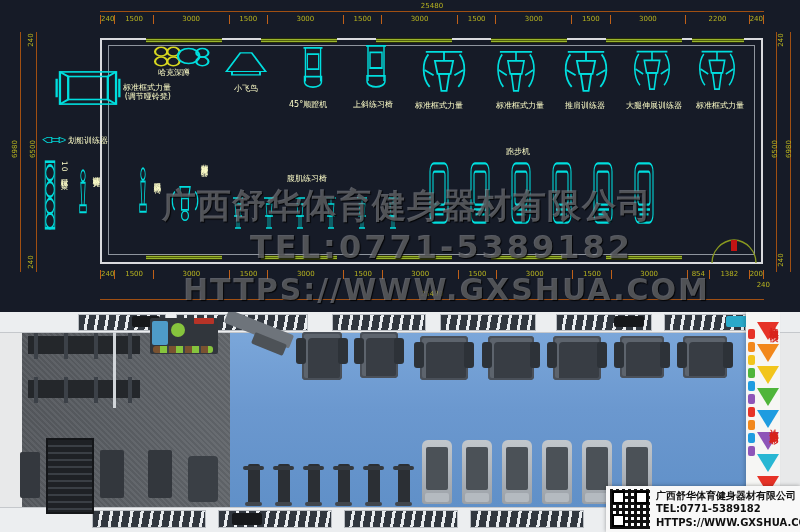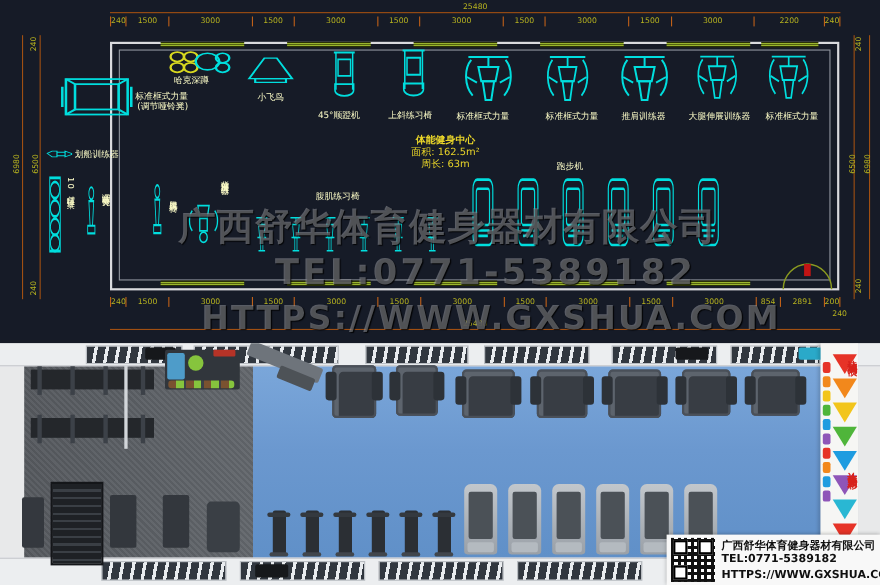--- a/index.html
+++ b/index.html
@@ -152,21 +152,21 @@
       <span class="seg" style="flex:3000">3000</span>
       <span class="seg" style="flex:1500">1500</span>
       <span class="seg" style="flex:3000">3000</span>
       <span class="seg" style="flex:1500">1500</span>
       <span class="seg" style="flex:3000">3000</span>
       <span class="seg" style="flex:1500">1500</span>
       <span class="seg" style="flex:3000">3000</span>
       <span class="seg" style="flex:1500">1500</span>
       <span class="seg" style="flex:3000">3000</span>
       <span class="seg" style="flex:854">854</span>
-      <span class="seg" style="flex:1546">2891</span>
+      <span class="seg" style="flex:1546">1382</span>
       <span class="seg" style="flex:340">200</span>
     </div>
     <div class="abs dimtext" style="right:30px;top:281px;">
       <span>240</span>
     </div>
 
     <div class="abs dimtotal" style="left:100px;right:36px;top:290px;">
       <span>25480</span>
     </div>
 
@@ -199,25 +199,20 @@
     <div class="abs win" style="left:376px;top:255px;width:76px;"></div>
     <div class="abs win" style="left:491px;top:255px;width:76px;"></div>
     <div class="abs win" style="left:606px;top:255px;width:76px;"></div>
 
     <svg class="abs" style="left:710px;top:238px;" width="48" height="26">
       <path d="M2 25 A23 23 0 0 1 24 2" stroke="#8a9a20" fill="none" stroke-width="1.3"></path>
       <path d="M46 25 A23 23 0 0 0 24 2" stroke="#8a9a20" fill="none" stroke-width="1.3"></path>
       <rect x="21" y="2" width="6" height="11" fill="#c21414"></rect>
     </svg>
 
-    <div class="abs centerinfo" style="left:330px;top:123px;width:150px;">
-      <div>体能健身中心</div>
-      <div style="font-weight:normal;">面积: 162.5m²</div>
-      <div style="font-weight:normal;">周长: 63m</div>
-    </div>
 
     <svg class="abs" style="left:55px;top:65px;" width="66" height="46" viewBox="0 0 40 40" preserveAspectRatio="none">
         <use href="#sym-rack"></use>
       </svg>
     <div class="abs cadlabel" style="left:123px;top:83px;text-align:right;">
       <div>标准框式力量</div>
       <div>(调节哑铃凳)</div>
     </div>
 
     <svg class="abs" style="left:152px;top:43px;" width="58" height="26" viewBox="0 0 38 24" preserveAspectRatio="none">

